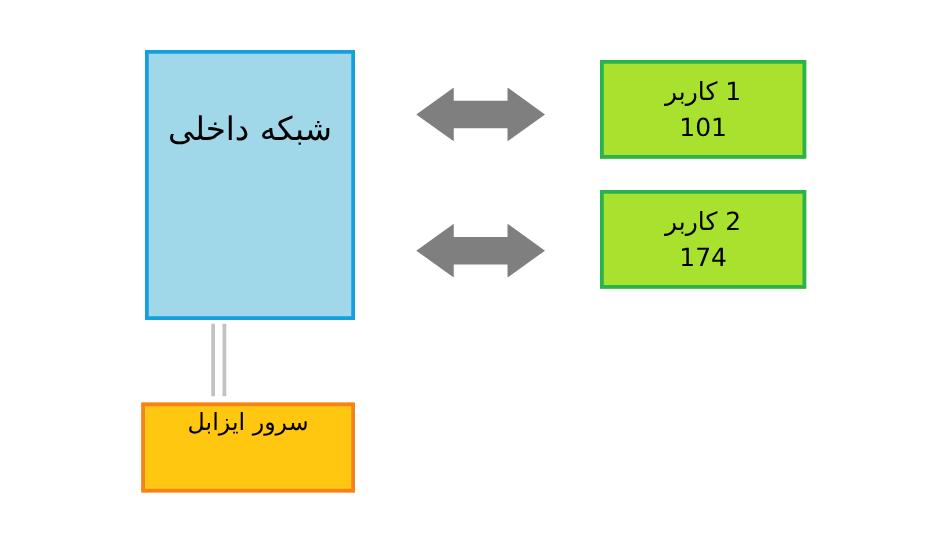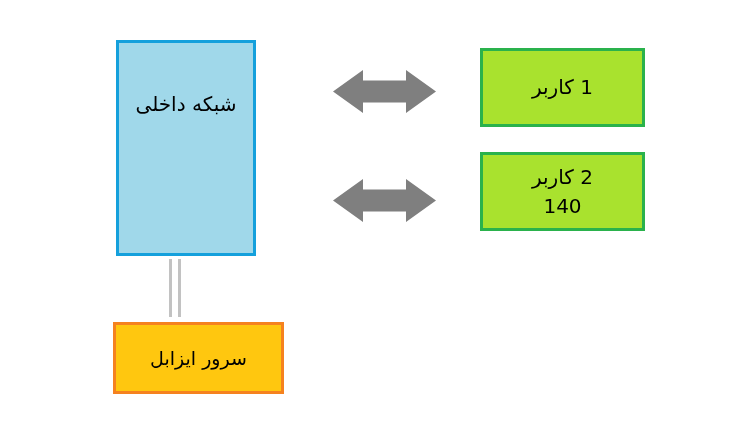--- a/index.html
+++ b/index.html
@@ -22,26 +22,26 @@
     text-align: center;
   }
   .node .line {
     display: block;
     white-space: nowrap;
   }
   
   .node-lan {
     left: 116px;
     top: 40px;
-    width: 140px;
+    width: 168px;
     height: 216px;
     background: #A0D8EA;
     border: 3px solid #14A0DC;
     padding-top: 46px;
-    font-size: 20px;
+    font-size: 26px;
     line-height: 30px;
   }
   
   .node-user {
     width: 165px;
     height: 79px;
     background: #A9E22E;
     border: 3px solid #2AB24C;
     display: flex;
     flex-direction: column;
@@ -53,21 +53,21 @@
   .node-user2 { left: 480px; top: 152px; }
   
   .node-server {
     left: 113px;
     top: 322px;
     width: 171px;
     height: 72px;
     background: #FFC70F;
     border: 3px solid #F5821F;
     display: flex;
-    flex-direction: column;
+    flex-direction: row;
     justify-content: center;
     font-size: 19px;
     line-height: 27px;
   }
   
   .arrow {
     position: absolute;
     width: 103px;
     height: 43px;
   }
@@ -102,25 +102,26 @@
   <svg class="arrow arrow-1" viewBox="0 0 103 43" aria-hidden="true">
     <polygon points="0,21.5 30,0 30,10.5 73,10.5 73,0 103,21.5 73,43 73,32.5 30,32.5 30,43"></polygon>
   </svg>
 
   <svg class="arrow arrow-2" viewBox="0 0 103 43" aria-hidden="true">
     <polygon points="0,21.5 30,0 30,10.5 73,10.5 73,0 103,21.5 73,43 73,32.5 30,32.5 30,43"></polygon>
   </svg>
 
   <div class="node node-user node-user1">
     <span class="line">کاربر ‎1</span>
+    <span class="line">101</span>
   </div>
 
   <div class="node node-user node-user2">
     <span class="line">کاربر ‎2</span>
-    <span class="line">140</span>
+    <span class="line">174</span>
   </div>
 
   <div class="double-line">
     <div class="bar"></div>
     <div class="bar"></div>
   </div>
 
   <div class="node node-server">
     <span class="line">سرور ایزابل</span>
   </div>

